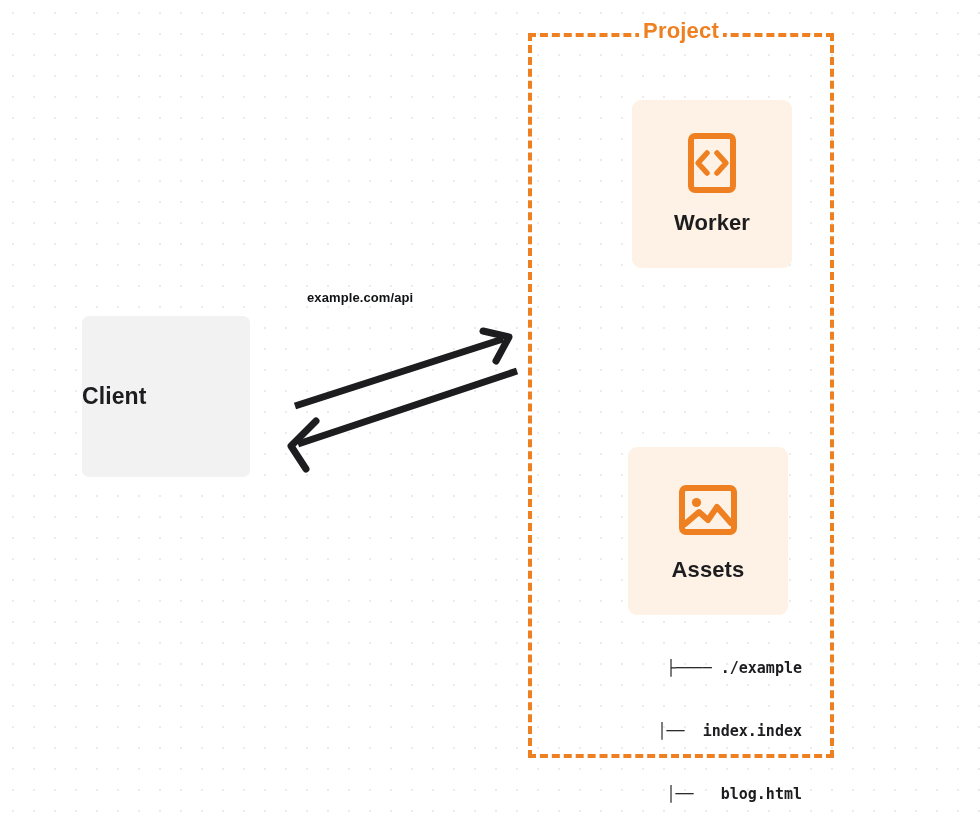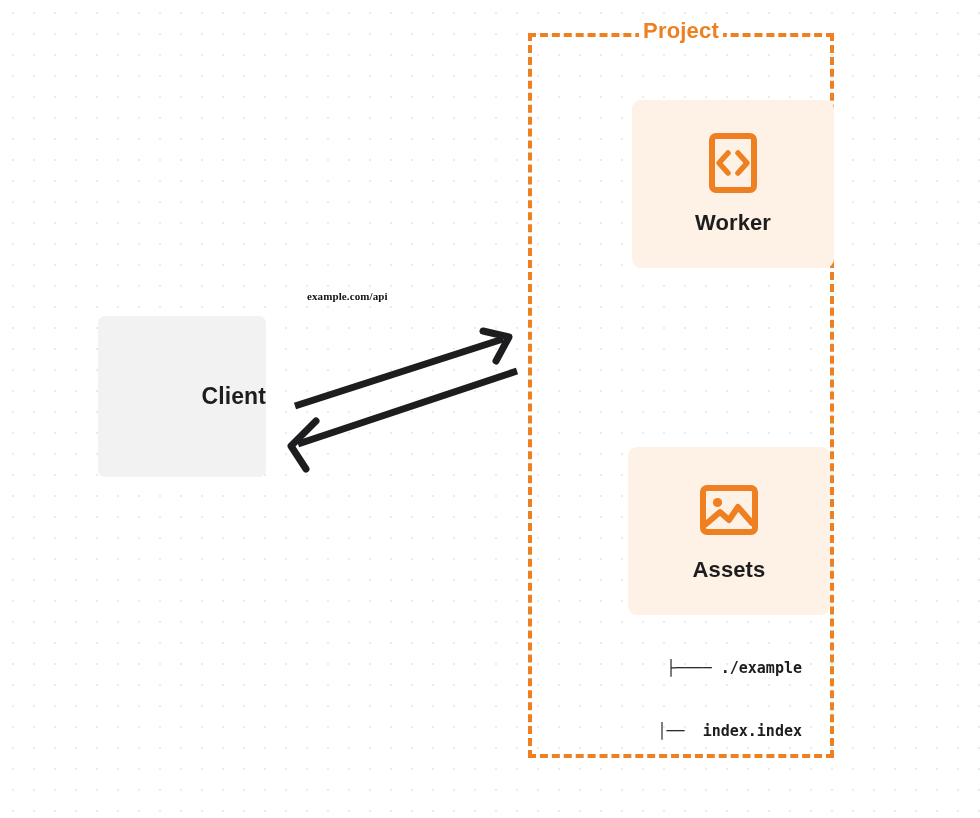--- a/index.html
+++ b/index.html
@@ -17,48 +17,47 @@
     background-color: #ffffff;
     background-image: radial-gradient(circle at 1px 1px, #ebebec 1.1px, transparent 1.2px);
     background-size: 21px 21px;
     background-position: 12px 12px;
     overflow: hidden;
   }
 
   
   #client-node {
     position: absolute;
-    left: 98px;
+    left: 82px;
     top: 316px;
     width: 168px;
     height: 161px;
     background: #f2f2f3;
     border-radius: 7px;
     display: flex;
     align-items: center;
-    justify-content: flex-end;
+    justify-content: flex-start;
   }
   #client-node .node-label {
     font-size: 23px;
     font-weight: bold;
     color: #1d1d1f;
     letter-spacing: 0.1px;
   }
 
   
   #request-label {
     position: absolute;
     left: 307px;
     top: 290px;
-    font-size: 11px;
+    font-size: 13px;
     font-weight: bold;
     color: #111214;
     letter-spacing: 0.1px;
     white-space: nowrap;
-    font-family: Liberation Serif, serif;
   }
 
   
   #arrow-layer {
     position: absolute;
     left: 0;
     top: 0;
     width: 980px;
     height: 818px;
     pointer-events: none;
@@ -89,21 +88,21 @@
     font-size: 22px;
     font-weight: bold;
     color: #ef8022;
     letter-spacing: 0.2px;
     white-space: nowrap;
   }
 
   
   .service-card {
     position: absolute;
-    width: 202px;
+    width: 160px;
     height: 168px;
     background: #fdf2e5;
     border-radius: 9px;
     display: flex;
     flex-direction: column;
     align-items: center;
     justify-content: center;
   }
   #worker-card { left: 632px; top: 100px; }
   #assets-card { left: 628px; top: 447px; }
@@ -182,16 +181,17 @@
       <rect x="5" y="9" width="52" height="44" rx="4" ry="4" fill="none" stroke="#ef8022" stroke-width="6"></rect>
       <circle cx="19.5" cy="23.5" r="4.6" fill="#ef8022"></circle>
       <polyline points="8,45 22,33 31,41 40,28 54,44" fill="none" stroke="#ef8022" stroke-width="6" stroke-linecap="round" stroke-linejoin="round"></polyline>
     </svg>
     <span class="card-label">Assets</span>
   </div>
 
   <div id="assets-tree">
     <span class="tree-line">├──── ./example</span>
     <span class="tree-line">   │──  index.index</span>
+    <span class="tree-line">   │──   blog.html</span>
     
   </div>
 
 </div>
 
 </body></html>

